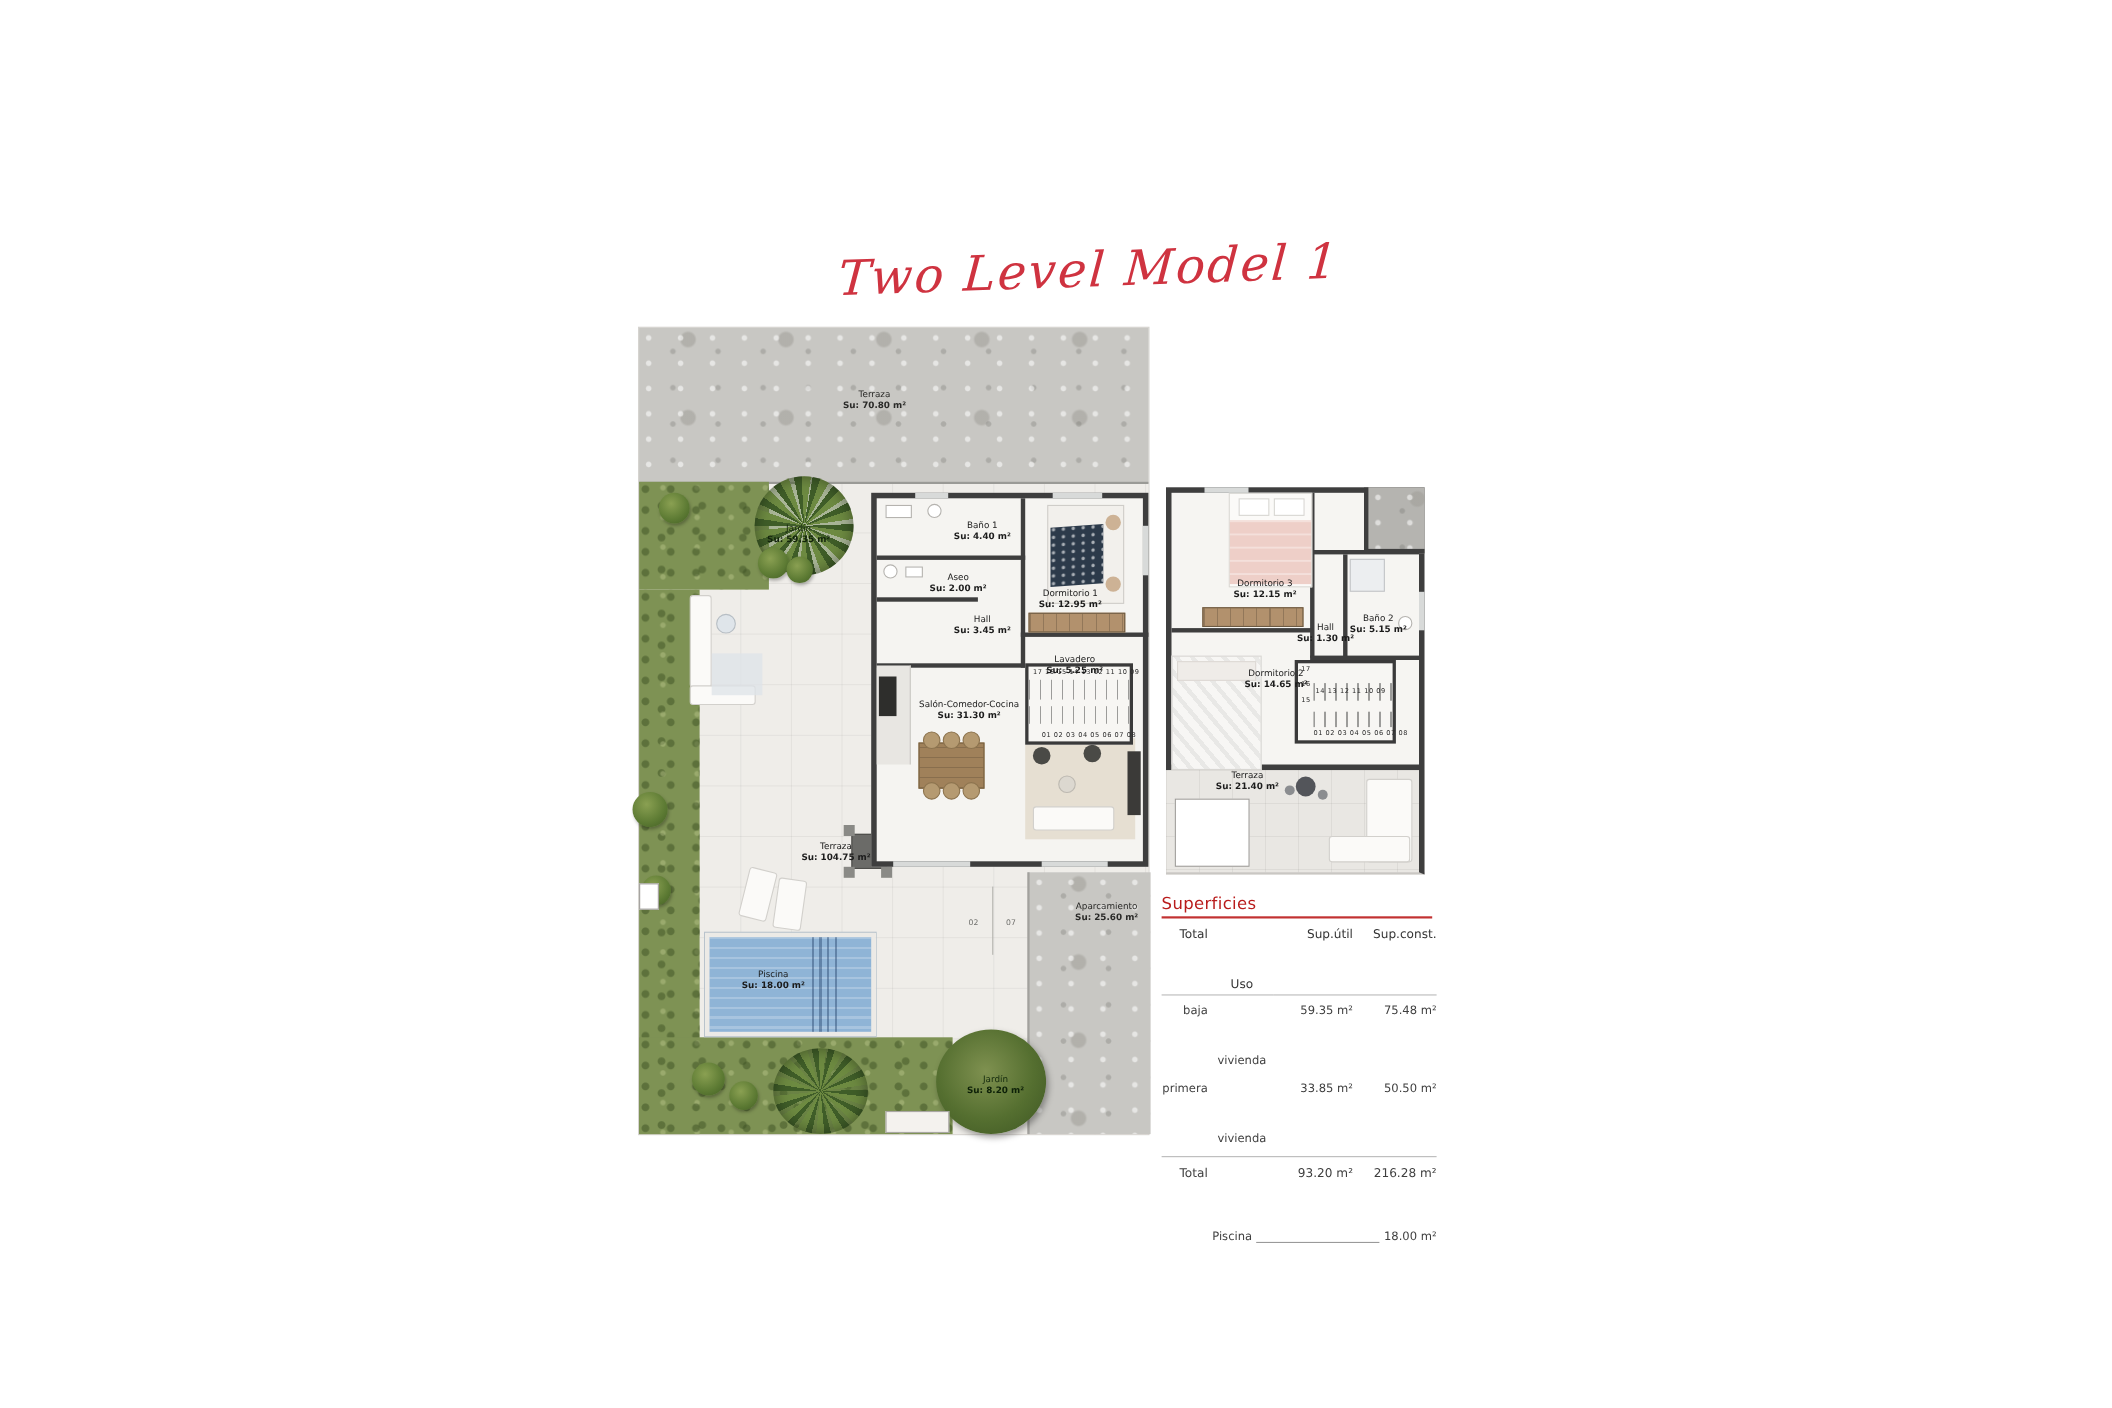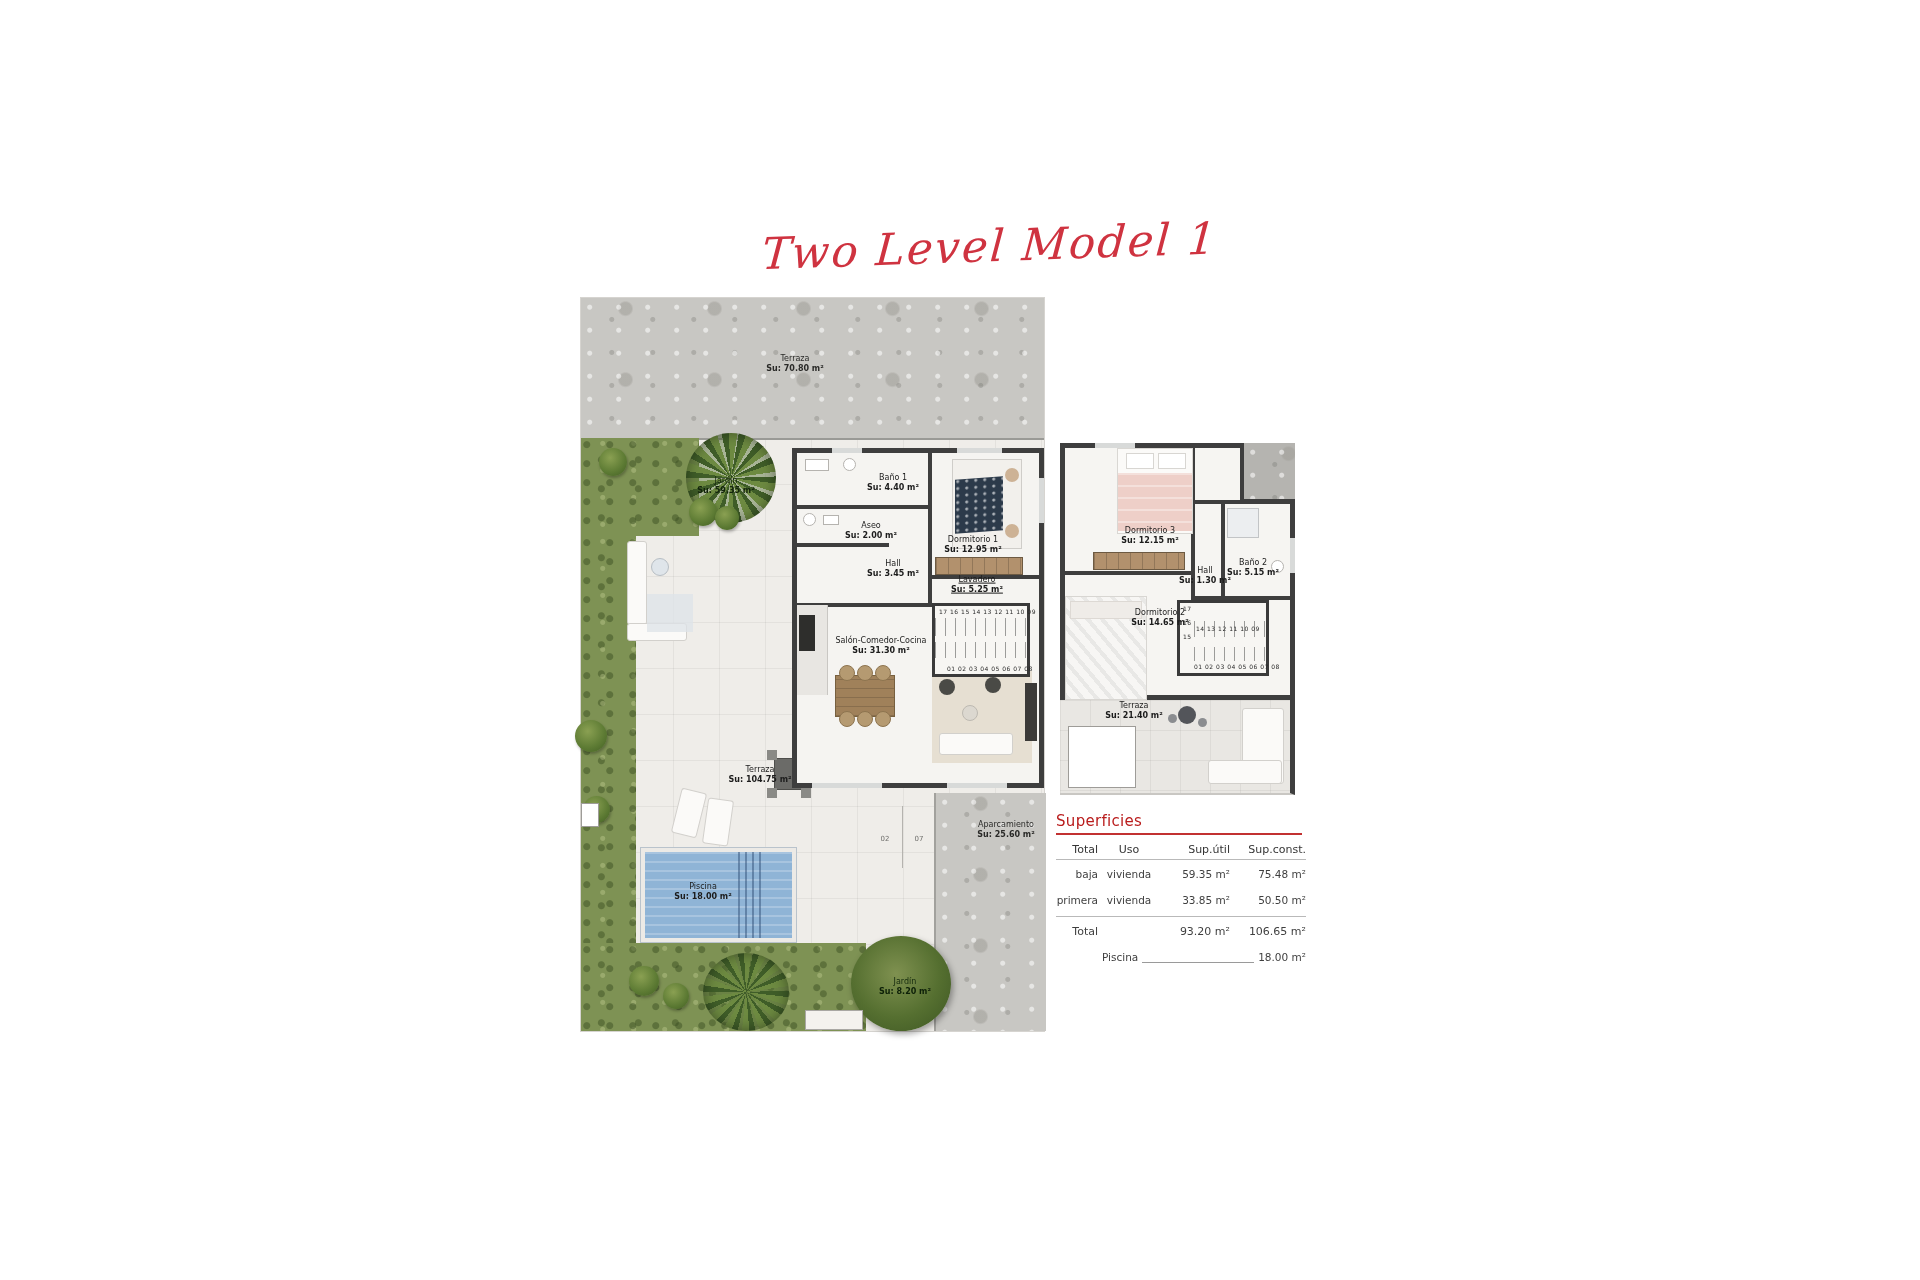--- a/index.html
+++ b/index.html
@@ -66,21 +66,21 @@
     border:1px solid #77603f;}
   .chair{position:absolute;border-radius:50%;background:#b59a71;border:1px solid #8d744f;}
 
   
   .sup-table{position:absolute;left:1056px;top:812px;width:250px;color:#3f3f3f;}
   .sup-title{font-size:15px;color:#b91c1c;letter-spacing:.3px;}
   .sup-rule{height:2px;background:#c23131;margin-top:3px;margin-bottom:8px;width:246px;}
   .sup-grid{display:grid;grid-template-columns:44px 58px 72px 76px;column-gap:0;
     font-size:10.5px;}
   .sup-grid .c1{text-align:right;padding-right:2px;}
-  .sup-grid .c2{text-align:center;}
+  .sup-grid .c2{text-align:center;margin-top:45px;}
   .sup-grid .c3,.sup-grid .c4{text-align:right;}
   .sup-head{font-size:11px;color:#353535;padding-bottom:3px;border-bottom:1px solid #b9b9b9;}
   .sup-row{padding-top:8px;}
   .sup-sep{grid-column:1 / 5;border-bottom:1px solid #b9b9b9;height:10px;}
   .sup-total{padding-top:8px;font-size:11px;}
   .piscina-row{display:flex;align-items:flex-end;margin-top:12px;font-size:10.5px;}
   .piscina-row .lbl{margin-left:46px;}
   .piscina-row .fill{flex:1;border-bottom:1px solid #9a9a9a;height:12px;margin:0 4px;}
 </style>
 </head>
@@ -200,21 +200,21 @@
         <div class="ar">Su: 2.00 m²</div>
       </div>
       <div class="rlabel" style="left:176px;top:92px;">
         <div class="nm">Dormitorio 1</div>
         <div class="ar">Su: 12.95 m²</div>
       </div>
       <div class="rlabel" style="left:96px;top:116px;">
         <div class="nm">Hall</div>
         <div class="ar">Su: 3.45 m²</div>
       </div>
-      <div class="rlabel" style="left:180px;top:132px;text-decoration:underline;">
+      <div class="rlabel" style="left:180px;top:152px;">
         <div class="nm">Lavadero</div>
         <div class="ar">Su: 5.25 m²</div>
       </div>
       <div class="rlabel" style="left:84px;top:193px;">
         <div class="nm">Salón-Comedor-Cocina</div>
         <div class="ar">Su: 31.30 m²</div>
       </div>
     </div>
 
     <div class="rlabel onconc" style="left:214px;top:66px;">
@@ -331,21 +331,21 @@
       <div class="c1 sup-row" style="padding-top:14px;">primera</div>
       <div class="c2 sup-row" style="padding-top:14px;">vivienda</div>
       <div class="c3 sup-row" style="padding-top:14px;">33.85 m²</div>
       <div class="c4 sup-row" style="padding-top:14px;">50.50 m²</div>
 
       <div class="sup-sep"></div>
 
       <div class="c1 sup-total">Total</div>
       <div class="c2 sup-total"></div>
       <div class="c3 sup-total">93.20 m²</div>
-      <div class="c4 sup-total">106.65 m²</div>
+      <div class="c4 sup-total">216.28 m²</div>
     </div>
     <div class="piscina-row">
       <span class="lbl">Piscina</span>
       <span class="fill"></span>
       <span>18.00 m²</span>
     </div>
   </div>
 
 </div>
 

